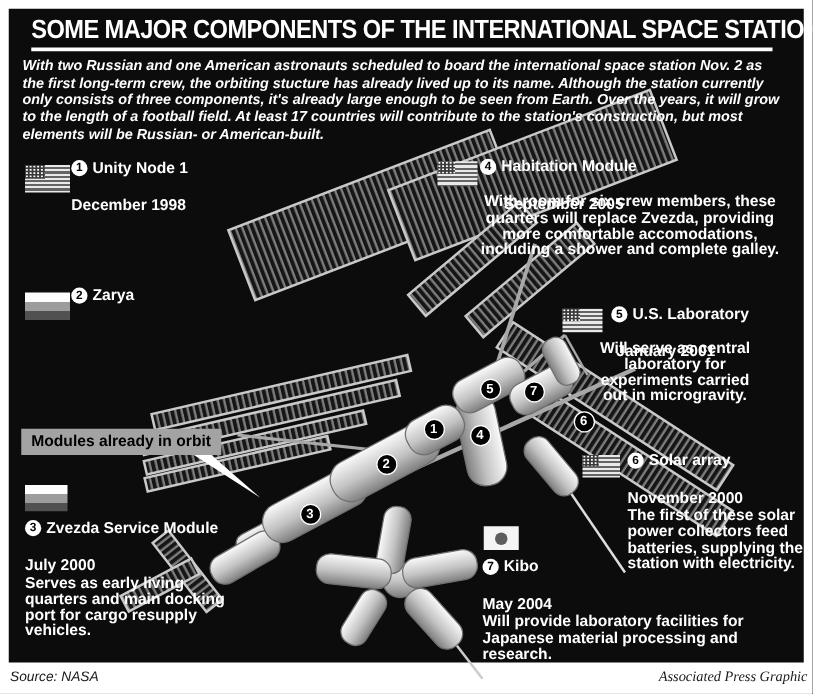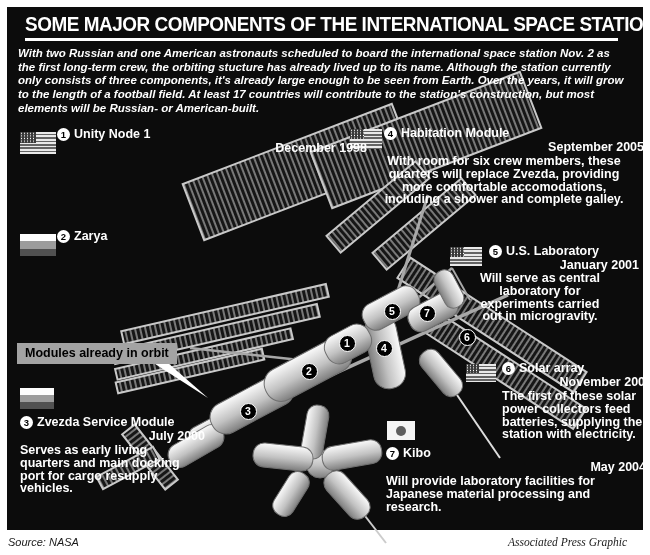--- a/index.html
+++ b/index.html
@@ -8,38 +8,38 @@
   .panel{position:absolute;left:7px;top:7px;width:636px;height:523px;background:#0c0c0c;z-index:0;}
   .iss{position:absolute;left:0;top:0;width:650px;height:555px;z-index:1;}
   .txt{position:absolute;color:#ffffff;z-index:2;}
   .title{left:25px;top:12px;font-size:21px;font-weight:bold;letter-spacing:-0.5px;white-space:nowrap;transform:scaleX(.9);transform-origin:left top;}
   .rule{position:absolute;left:25px;top:38px;width:593px;height:3px;background:#ffffff;z-index:2;}
   .intro{left:18px;top:47px;width:612px;font-style:italic;font-weight:bold;font-size:11.5px;line-height:13.7px;}
   .item{position:absolute;color:#fff;z-index:2;font-weight:bold;font-size:12.5px;line-height:13px;}
   .item-head{display:flex;align-items:center;gap:4px;white-space:nowrap;}
   .nbadge{width:13px;height:13px;border-radius:50%;background:#ffffff;color:#000;
           font-size:9.5px;font-weight:bold;display:inline-flex;align-items:center;justify-content:center;flex:none;}
-  .item-date{margin-top:1px;text-align:right;}
+  .item-date{margin-top:17px;}
   .item-desc{margin-top:1px;line-height:12.8px;}
   .center-desc{text-align:center;}
   .flag{position:absolute;z-index:2;box-sizing:border-box;}
   .flag-us{background:repeating-linear-gradient(180deg,#e9e9e9 0 1.7px,#646464 1.7px 3.4px);}
   .flag-us::before{content:"";position:absolute;left:0;top:0;width:44%;height:52%;background-color:#3a3a3a;
      background-image:radial-gradient(circle,#ffffff .7px,rgba(0,0,0,0) .9px);background-size:3px 2.6px;}
   .flag-ru{background:linear-gradient(180deg,#fdfdfd 0 34%,#9c9c9c 34% 67%,#515151 67% 100%);}
   .flag-jp{background:#f4f4f4;}
   .flag-jp::before{content:"";position:absolute;left:50%;top:50%;width:10px;height:10px;margin:-5px 0 0 -5px;border-radius:50%;background:#5d5d5d;}
   .callout{position:absolute;left:17px;top:343px;background:#a3a3a3;color:#000;font-weight:bold;font-size:12.5px;
            padding:3px 8px 4px 8px;z-index:3;white-space:nowrap;}
   #marker-layer{position:absolute;left:0;top:0;width:650px;height:555px;z-index:4;pointer-events:none;}
   .diagram-badge{position:absolute;width:17px;height:17px;margin:-8.5px 0 0 -8.5px;border-radius:50%;
      background:#000;border:1.5px solid #fff;color:#fff;font-size:10.5px;font-weight:bold;
      display:flex;align-items:center;justify-content:center;box-sizing:border-box;}
   .footer-src{position:absolute;left:8px;top:536px;font-style:italic;font-size:11px;color:#1a1a1a;z-index:2;}
-  .footer-credit{position:absolute;right:23px;top:536px;font-family:"Liberation Serif",serif;font-style:italic;font-size:11.5px;color:#1a1a1a;z-index:2;}
+  .footer-credit{position:absolute;right:4px;top:536px;font-family:"Liberation Serif",serif;font-style:italic;font-size:11.5px;color:#1a1a1a;z-index:2;}
 </style>
 </head>
 <body>
 
 <div class="stage">
   <div class="panel"></div>
 
   <svg class="iss" viewBox="0 0 650 555">
     <defs>
       <pattern id="sp" width="5" height="8" patternUnits="userSpaceOnUse">

